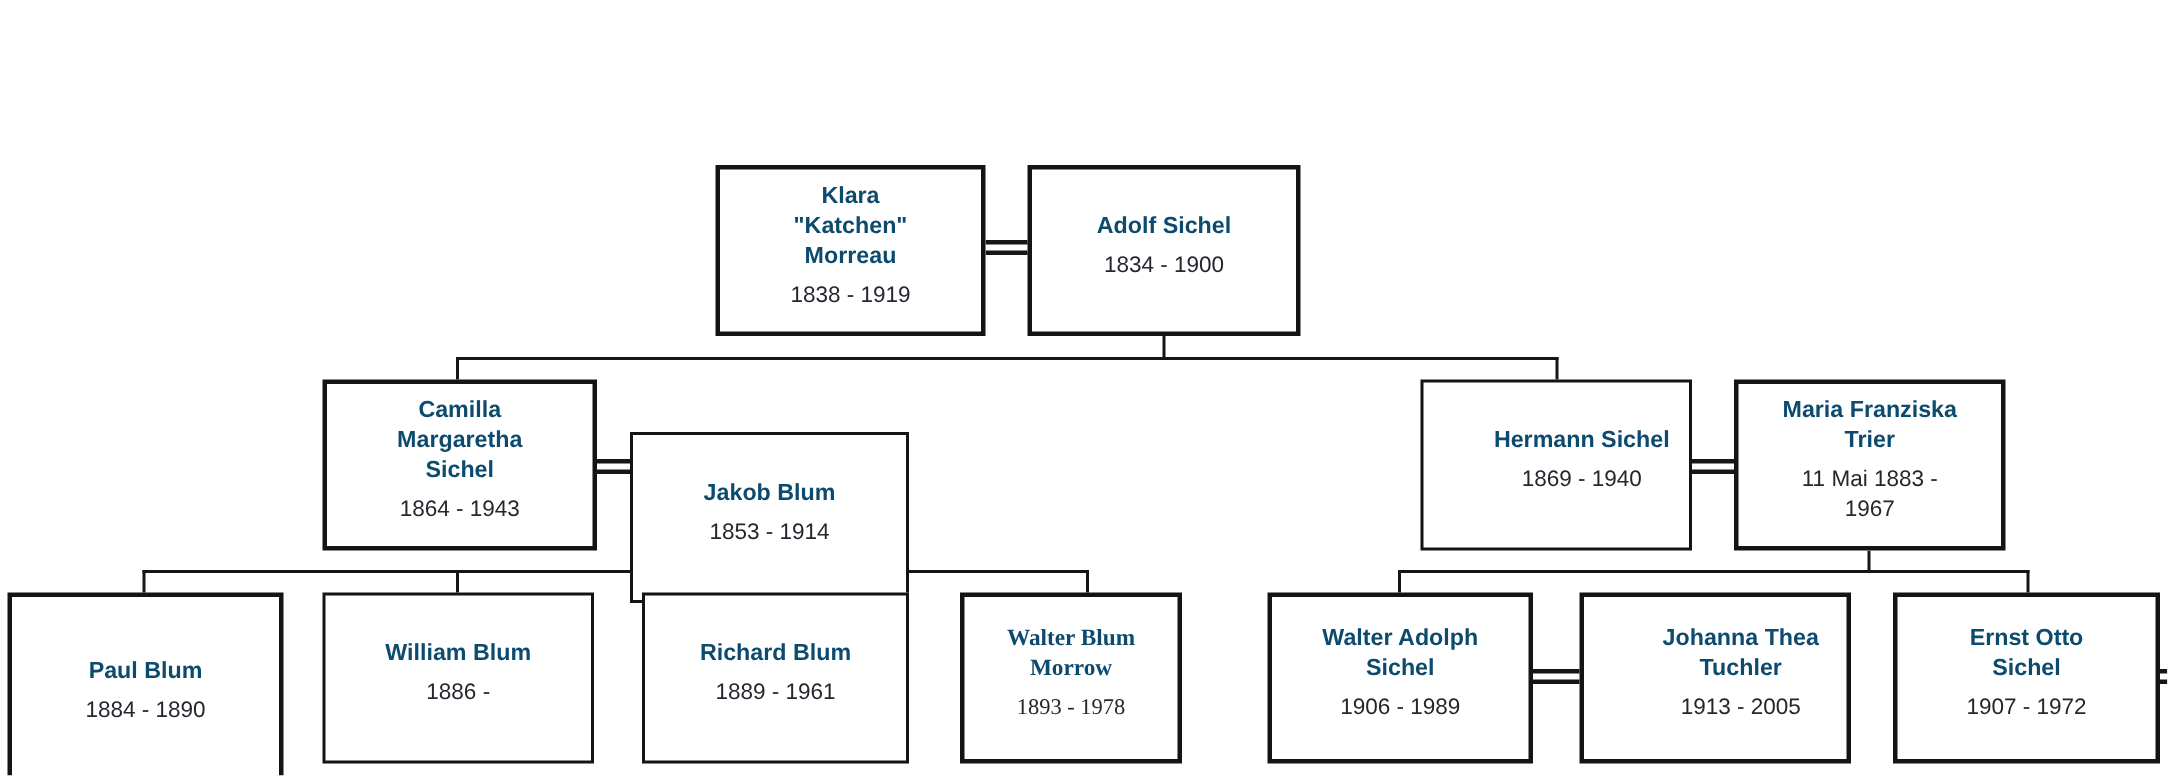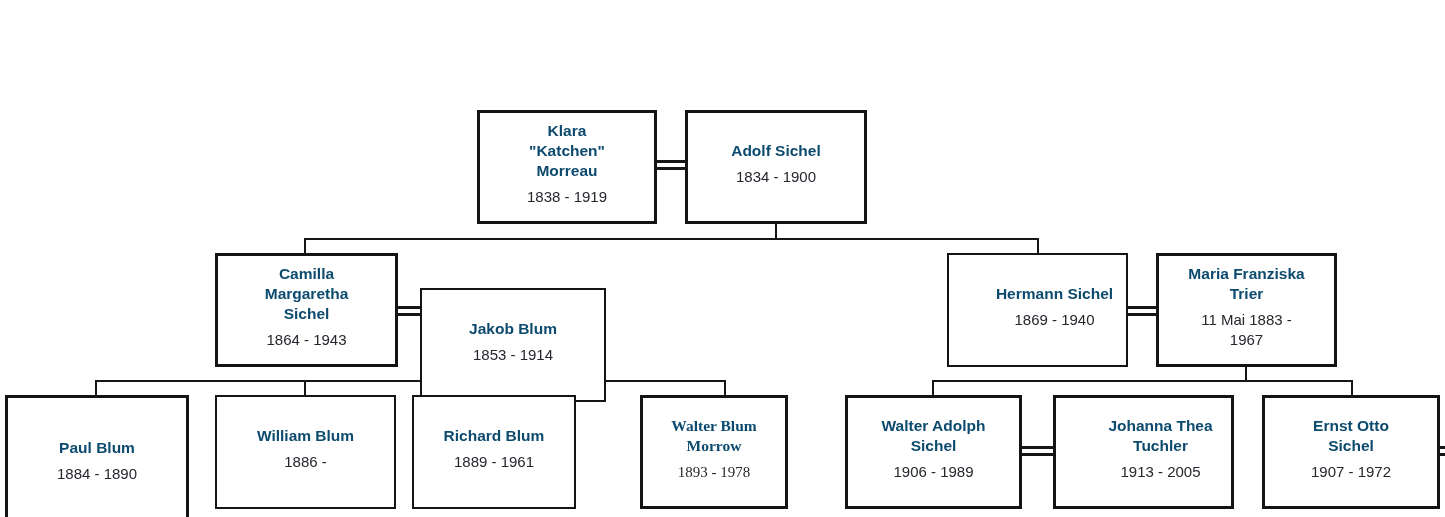--- a/index.html
+++ b/index.html
@@ -140,21 +140,21 @@
       </div>
     </div>
     <div class="person thin" style="left: 215px; top: 395px; width: 181px; height: 114px;">
       <div class="name">
         <div class="name-line">William Blum</div>
       </div>
       <div class="dates">
         <div class="date-line">1886 -</div>
       </div>
     </div>
-    <div class="person thin" style="left: 412px; top: 395px; width: 164px; height: 114px;">
+    <div class="person thin" style="left: 428px; top: 395px; width: 178px; height: 114px;">
       <div class="name">
         <div class="name-line">Richard Blum</div>
       </div>
       <div class="dates">
         <div class="date-line">1889 - 1961</div>
       </div>
     </div>
     <div class="person" style="left: 640px; top: 395px; width: 148px; height: 114px; font-family: Liberation Serif, serif;">
       <div class="name">
         <div class="name-line">Walter Blum</div>

